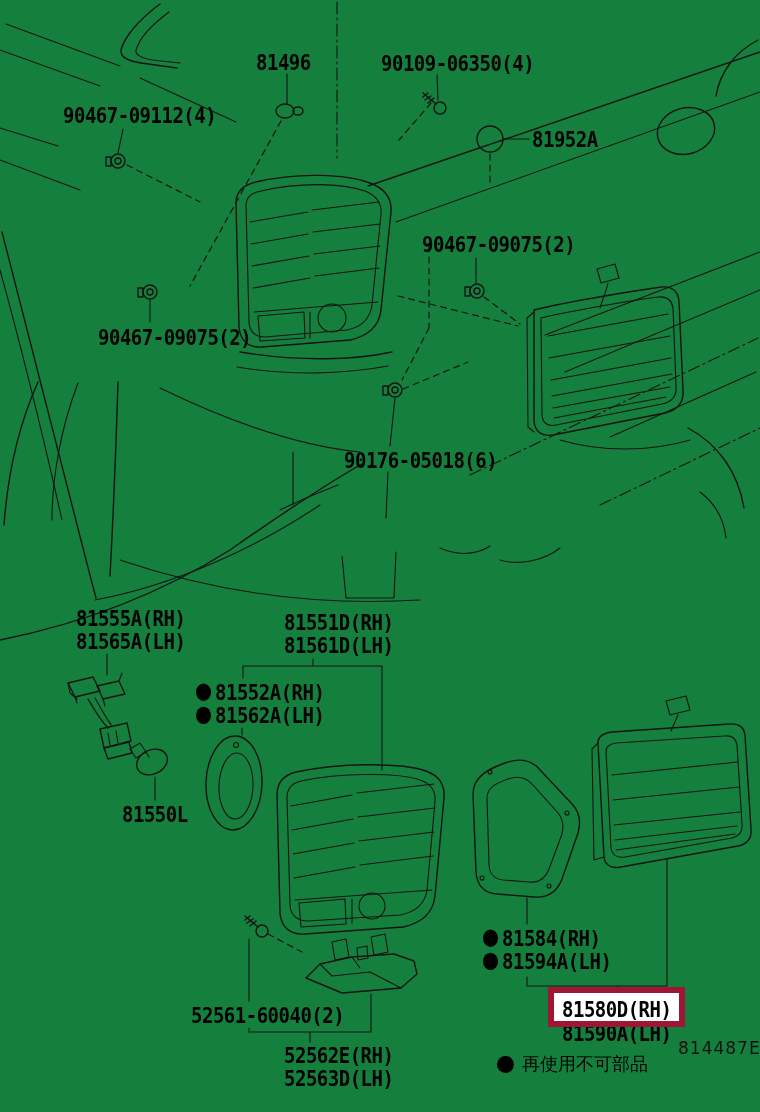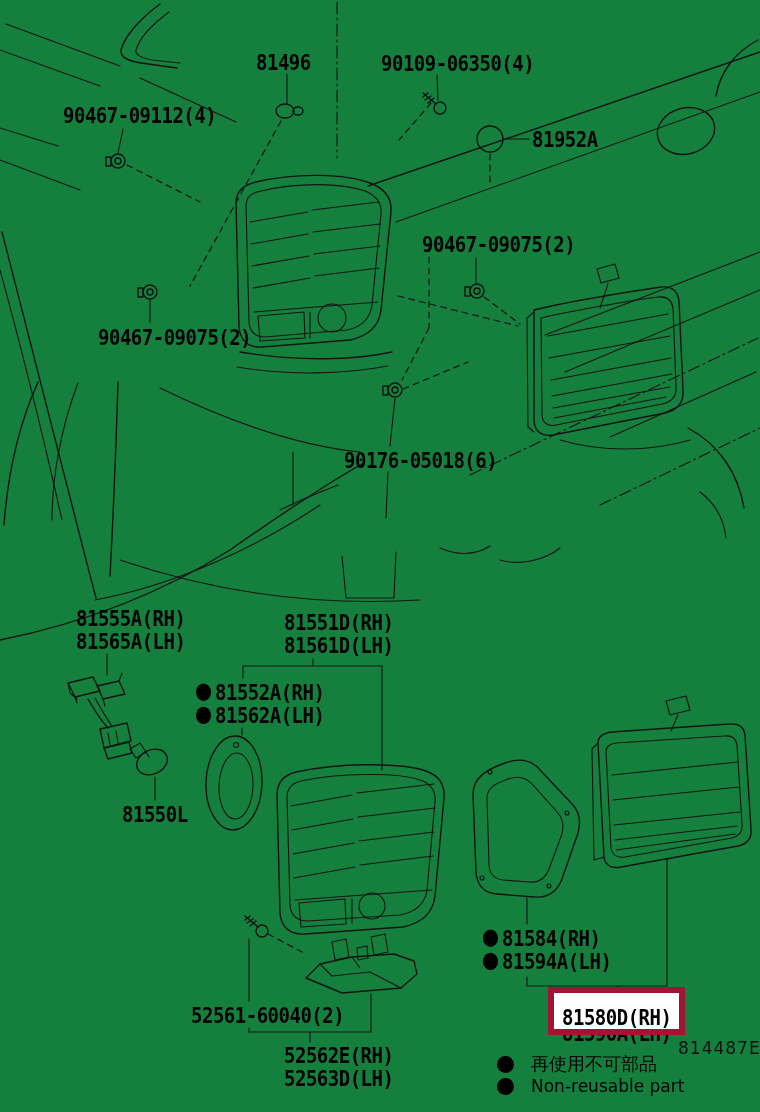--- a/index.html
+++ b/index.html
@@ -34,29 +34,29 @@
   #lbl-lensout { left:284px; top:610px; }
   #lbl-gskout  { left:196px; top:680px; }
   #lbl-81550l  { left:122px; top:802px; }
   #lbl-gskin   { left:483px; top:926px; }
   #lbl-81590a  { left:562px; top:1021px; z-index:2; }
   #lbl-52561   { left:191px; top:1003px; }
   #lbl-bracket { left:284px; top:1043px; }
 
   #hl-box{
     position:absolute; left:548px; top:987px; z-index:5;
-    border:6px solid var(--hl); background:#fff; padding:12px 8px 2px 8px;
+    border:6px solid var(--hl); background:#fff; padding:4px 8px 2px 8px;
   }
   #hl-box .plx{
     display:inline-block; color:#000; white-space:nowrap;
     font-family:"DejaVu Sans Mono", monospace; font-weight:bold;
     font-size:19px; line-height:22px; letter-spacing:-0.5px;
     transform:scaleY(1.1); transform-origin:0 0;
   }
-  .legend-row{ position:absolute; z-index:2; display:flex; align-items:center; gap:17px; color:#000; }
+  .legend-row{ position:absolute; z-index:2; display:flex; align-items:center; gap:8px; color:#000; }
   #legend-jp{ left:497px; top:1052px; font-size:18px; }
   #legend-en{ left:497px; top:1076px; font-size:17px; }
   .legend-blt{ width:17px; height:17px; border-radius:50%; background:#000; flex:0 0 auto; }
   #diagram-code{ position:absolute; left:678px; top:1038px; z-index:2; font-size:17px; color:#111; letter-spacing:1px; }
 </style>
 </head>
 <body>
 
 <div id="stage">
 
@@ -291,20 +291,16 @@
 
   <div class="pl" id="lbl-bracket">
     <div>52562E(RH)</div>
     <div>52563D(LH)</div>
   </div>
 
   <div class="legend-row" id="legend-jp">
     <span class="legend-blt"></span>
     <span>再使用不可部品</span>
   </div>
-  <div class="legend-row" id="legend-en">
-    <span class="legend-blt"></span>
-    <span>Non-reusable part</span>
-  </div>
 
   <div id="diagram-code">814487E</div>
 
 </div>
 
 </body></html>

